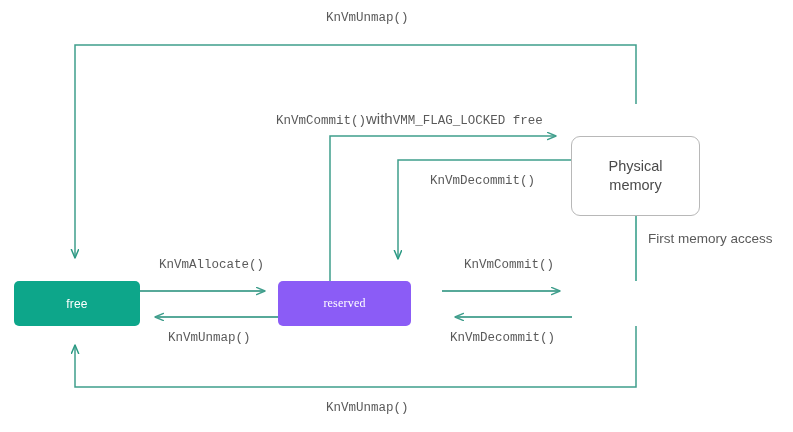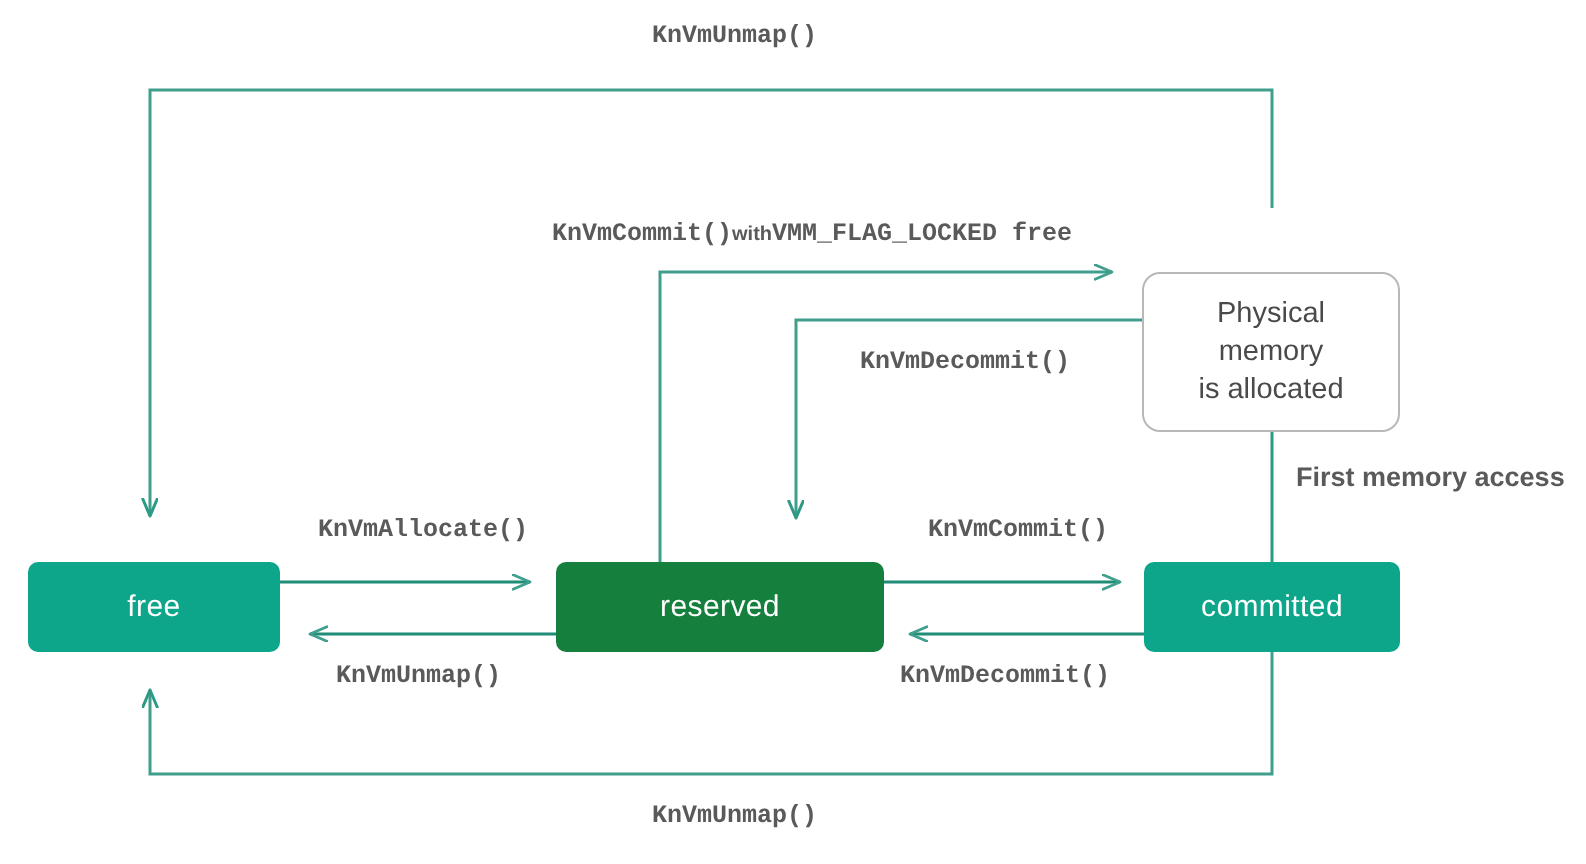--- a/index.html
+++ b/index.html
@@ -25,21 +25,21 @@
     height: 432px;
   }
   .state-box {
     position: absolute;
     display: flex;
     align-items: center;
     justify-content: center;
     border-radius: 5px;
     color: #ffffff;
     font-family: "Liberation Sans", sans-serif;
-    font-size: 15px;
+    font-size: 12px;
     letter-spacing: 0.2px;
     box-sizing: border-box;
   }
   .note-box {
     position: absolute;
     display: flex;
     flex-direction: column;
     align-items: center;
     justify-content: center;
     border-radius: 9px;
@@ -53,30 +53,29 @@
     margin-top: 32px;
   }
   .note-box span { display: block; white-space: nowrap; }
   .edge-label {
     position: absolute;
     font-family: "Liberation Mono", monospace;
     font-size: 12.5px;
     color: #5a5a5a;
     white-space: nowrap;
     letter-spacing: 0px;
-    font-weight: bold;
   }
   .edge-label.sans {
     font-family: "Liberation Sans", sans-serif;
     font-size: 13.5px;
     color: #5a5a5a;
   }
   .edge-label .kw-sans {
     font-family: "Liberation Sans", sans-serif;
-    font-size: 10px;
+    font-size: 15px;
     margin-top: 36px;
   }
 </style>
 </head>
 <body>
 
 <div id="diagram-root">
 
   <svg id="diagram-svg" viewBox="0 0 793 432">
     <defs>
@@ -107,32 +106,28 @@
 
     <path d="M442,291 L560,291" fill="none" stroke="#1f8c77" stroke-width="1.5" marker-end="url(#ah-right)"></path>
 
     <path d="M572,317 L455,317" fill="none" stroke="#1f8c77" stroke-width="1.5" marker-end="url(#ah-left)"></path>
   </svg>
 
   <div class="state-box" style="left:14px; top:281px; width:126px; height:45px; background:#0DA68A;">
     <span>free</span>
   </div>
 
-  <div class="state-box" style="left:278px; top:281px; width:164px; height:45px; background:#15803d;">
+  <div class="state-box" style="left:278px; top:281px; width:133px; height:45px; background:#8b5cf6;font-family:Liberation Serif, serif;">
     <span>reserved</span>
   </div>
 
-  <div class="state-box" style="left:572px; top:281px; width:128px; height:45px; background:#0DA68A;">
-    <span>committed</span>
-  </div>
 
   <div class="note-box" style="left:571px; top:104px; width:129px; height:80px; border:1.3px solid #b8b8b8;">
     <span>Physical</span>
     <span>memory</span>
-    <span>is allocated</span>
   </div>
 
   <div class="edge-label" style="left:326px; top:11px;">KnVmUnmap()</div>
 
   <div class="edge-label" style="left:276px; top:110px;">
     <span>KnVmCommit()</span><span class="kw-sans">with</span><span>VMM_FLAG_LOCKED free</span>
   </div>
 
   <div class="edge-label" style="left:430px; top:174px;">KnVmDecommit()</div>
 

